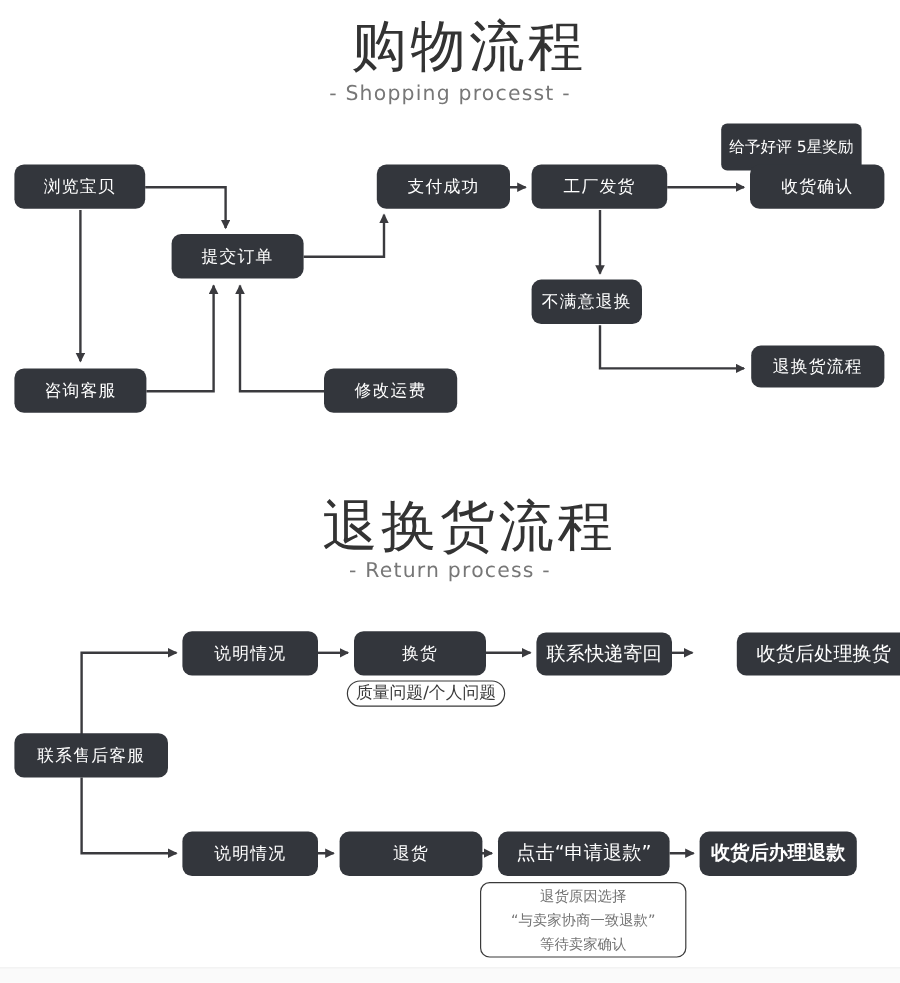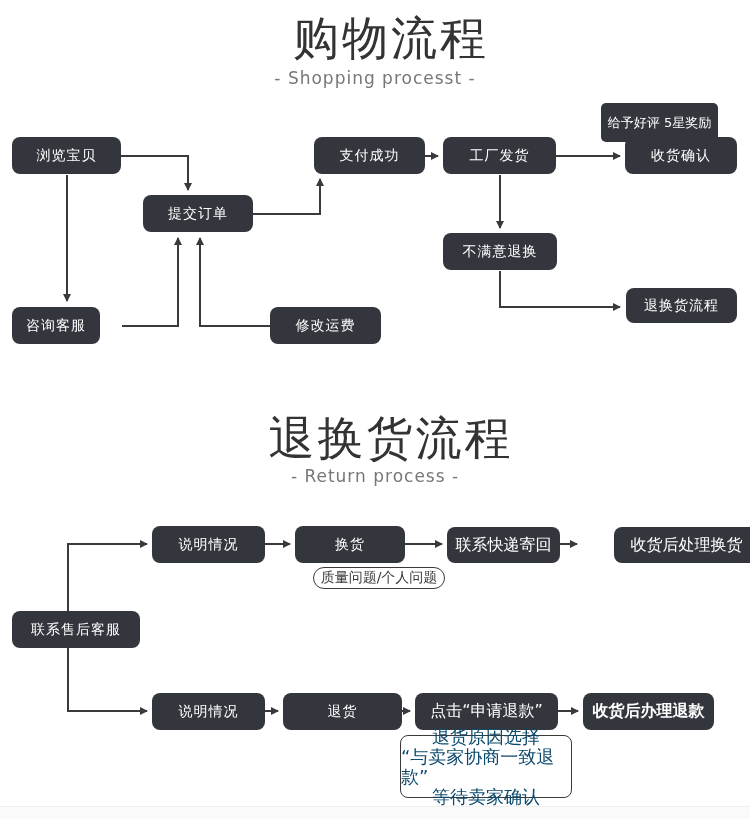--- a/index.html
+++ b/index.html
@@ -28,21 +28,21 @@
   }
   .node.sm{font-size:16px;letter-spacing:0;}
   .node.tag{font-size:13px;border-radius:5px;letter-spacing:0;font-weight:500;}
   .pill{
     background:#ffffff;border:1.5px solid #3a3a3a;border-radius:11px;
     color:#3a3a3a;font-size:14px;display:flex;align-items:center;justify-content:center;
     box-sizing:border-box;z-index:2;letter-spacing:0;
   }
   .note{
     background:#ffffff;border:1.5px solid #3a3a3a;border-radius:8px;
-    color:#0c4a6e;font-size:18px;line-height:20px;text-align:left;
+    color:#737373;font-size:12px;line-height:20px;text-align:center;
     display:flex;flex-direction:column;align-items:center;justify-content:center;
     box-sizing:border-box;z-index:2;
   }
   svg.wires{position:absolute;left:0;top:0;z-index:1;pointer-events:none;}
   .footer-strip{left:0;top:806px;width:750px;height:13px;background:#fafafa;border-top:1px solid #f0f0f0;}
 </style>
 </head>
 <body>
 
 <svg class="wires" width="750" height="819">
@@ -81,37 +81,37 @@
 
   <div class="abs node tag" style="left:601px;top:103px;width:117px;height:39px;">给予好评 5星奖励</div>
 
   <div class="abs node" style="left:12px;top:137px;width:109px;height:37px;">浏览宝贝</div>
   <div class="abs node" style="left:270px;top:137px;width:111px;height:37px;margin-left:44px;">支付成功</div>
   <div class="abs node" style="left:443px;top:137px;width:113px;height:37px;">工厂发货</div>
   <div class="abs node" style="left:625px;top:137px;width:112px;height:37px;">收货确认</div>
 
   <div class="abs node" style="left:143px;top:195px;width:110px;height:37px;">提交订单</div>
 
-  <div class="abs node" style="left:443px;top:233px;width:114px;height:37px;">不满意退换</div>
+  <div class="abs node" style="left:443px;top:233px;width:92px;height:37px;">不满意退换</div>
   <div class="abs node" style="left:626px;top:288px;width:111px;height:35px;">退换货流程</div>
 
-  <div class="abs node" style="left:12px;top:307px;width:88px;height:37px;font-family:Liberation Mono, monospace;">咨询客服</div>
+  <div class="abs node" style="left:12px;top:307px;width:110px;height:37px;font-family:Liberation Mono, monospace;">咨询客服</div>
   <div class="abs node" style="left:270px;top:307px;width:111px;height:37px;">修改运费</div>
 </div>
 
 <div class="abs" style="left:0;top:380px;width:750px;height:426px;">
   <div class="abs big-title" style="top:32px;">退换货流程</div>
   <div class="abs sub-title" style="top:86px;">- Return process -</div>
 
   <div class="abs node" style="left:152px;top:146px;width:113px;height:37px;">说明情况</div>
   <div class="abs node sm" style="left:447px;top:147px;width:113px;height:36px;">联系快递寄回</div>
   <div class="abs node" style="left:295px;top:146px;width:110px;height:37px;">换货</div>
   <div class="abs node sm" style="left:582px;top:147px;width:145px;height:36px;margin-left:32px;">收货后处理换货</div>
 
-  <div class="abs pill" style="left:289px;top:187px;width:132px;height:22px;margin-left:24px;">质量问题/个人问题</div>
+  <div class="abs pill" style="left:289px;top:187px;width:132px;height:22px;">质量问题/个人问题</div>
 
   <div class="abs node" style="left:12px;top:231px;width:128px;height:37px;">联系售后客服</div>
 
   <div class="abs node" style="left:152px;top:313px;width:113px;height:37px;">说明情况</div>
   <div class="abs node" style="left:283px;top:313px;width:119px;height:37px;text-align:right;">退货</div>
   <div class="abs node sm" style="left:415px;top:313px;width:143px;height:37px;">点击“申请退款”</div>
   <div class="abs node sm" style="left:583px;top:313px;width:131px;height:37px;font-weight:bold;">收货后办理退款</div>
 
   <div class="abs note" style="left:400px;top:355px;width:172px;height:63px;">
     <span>退货原因选择</span>

